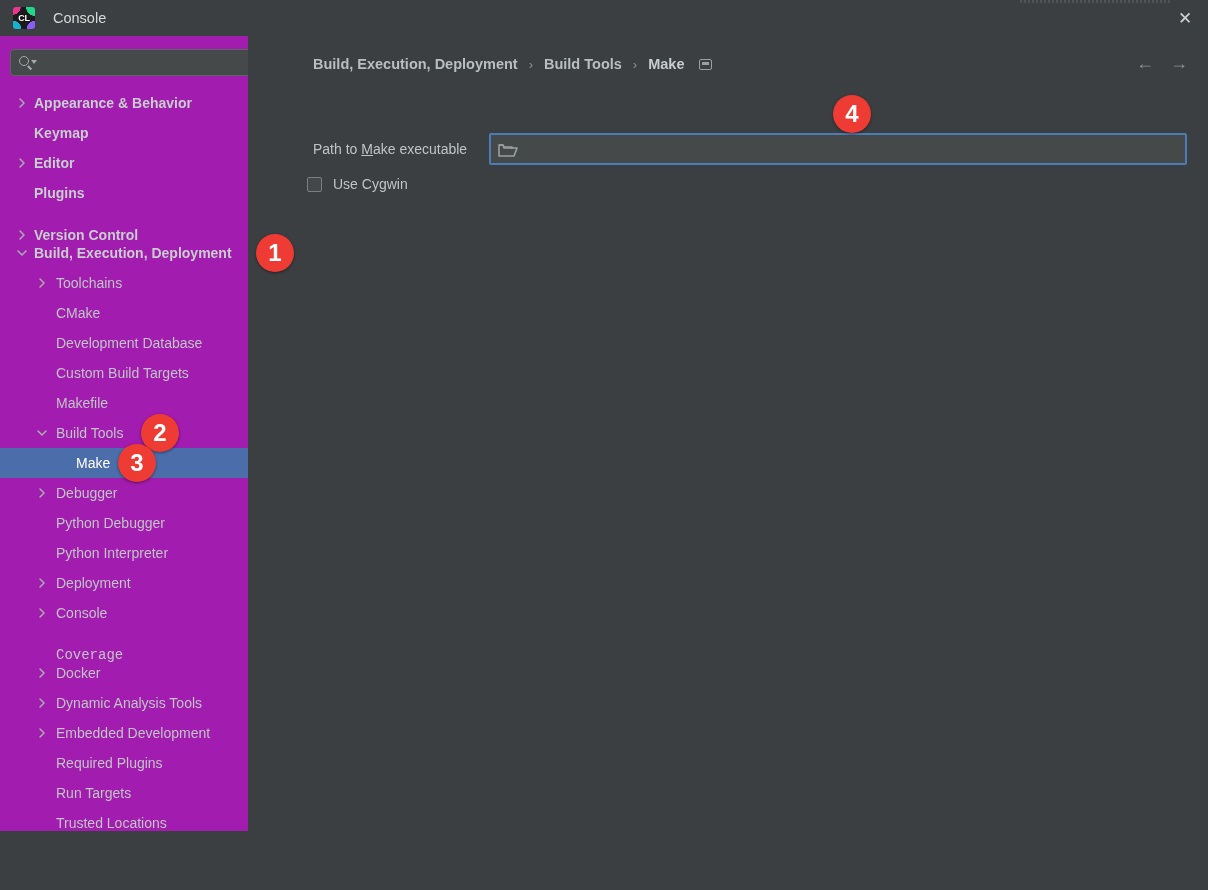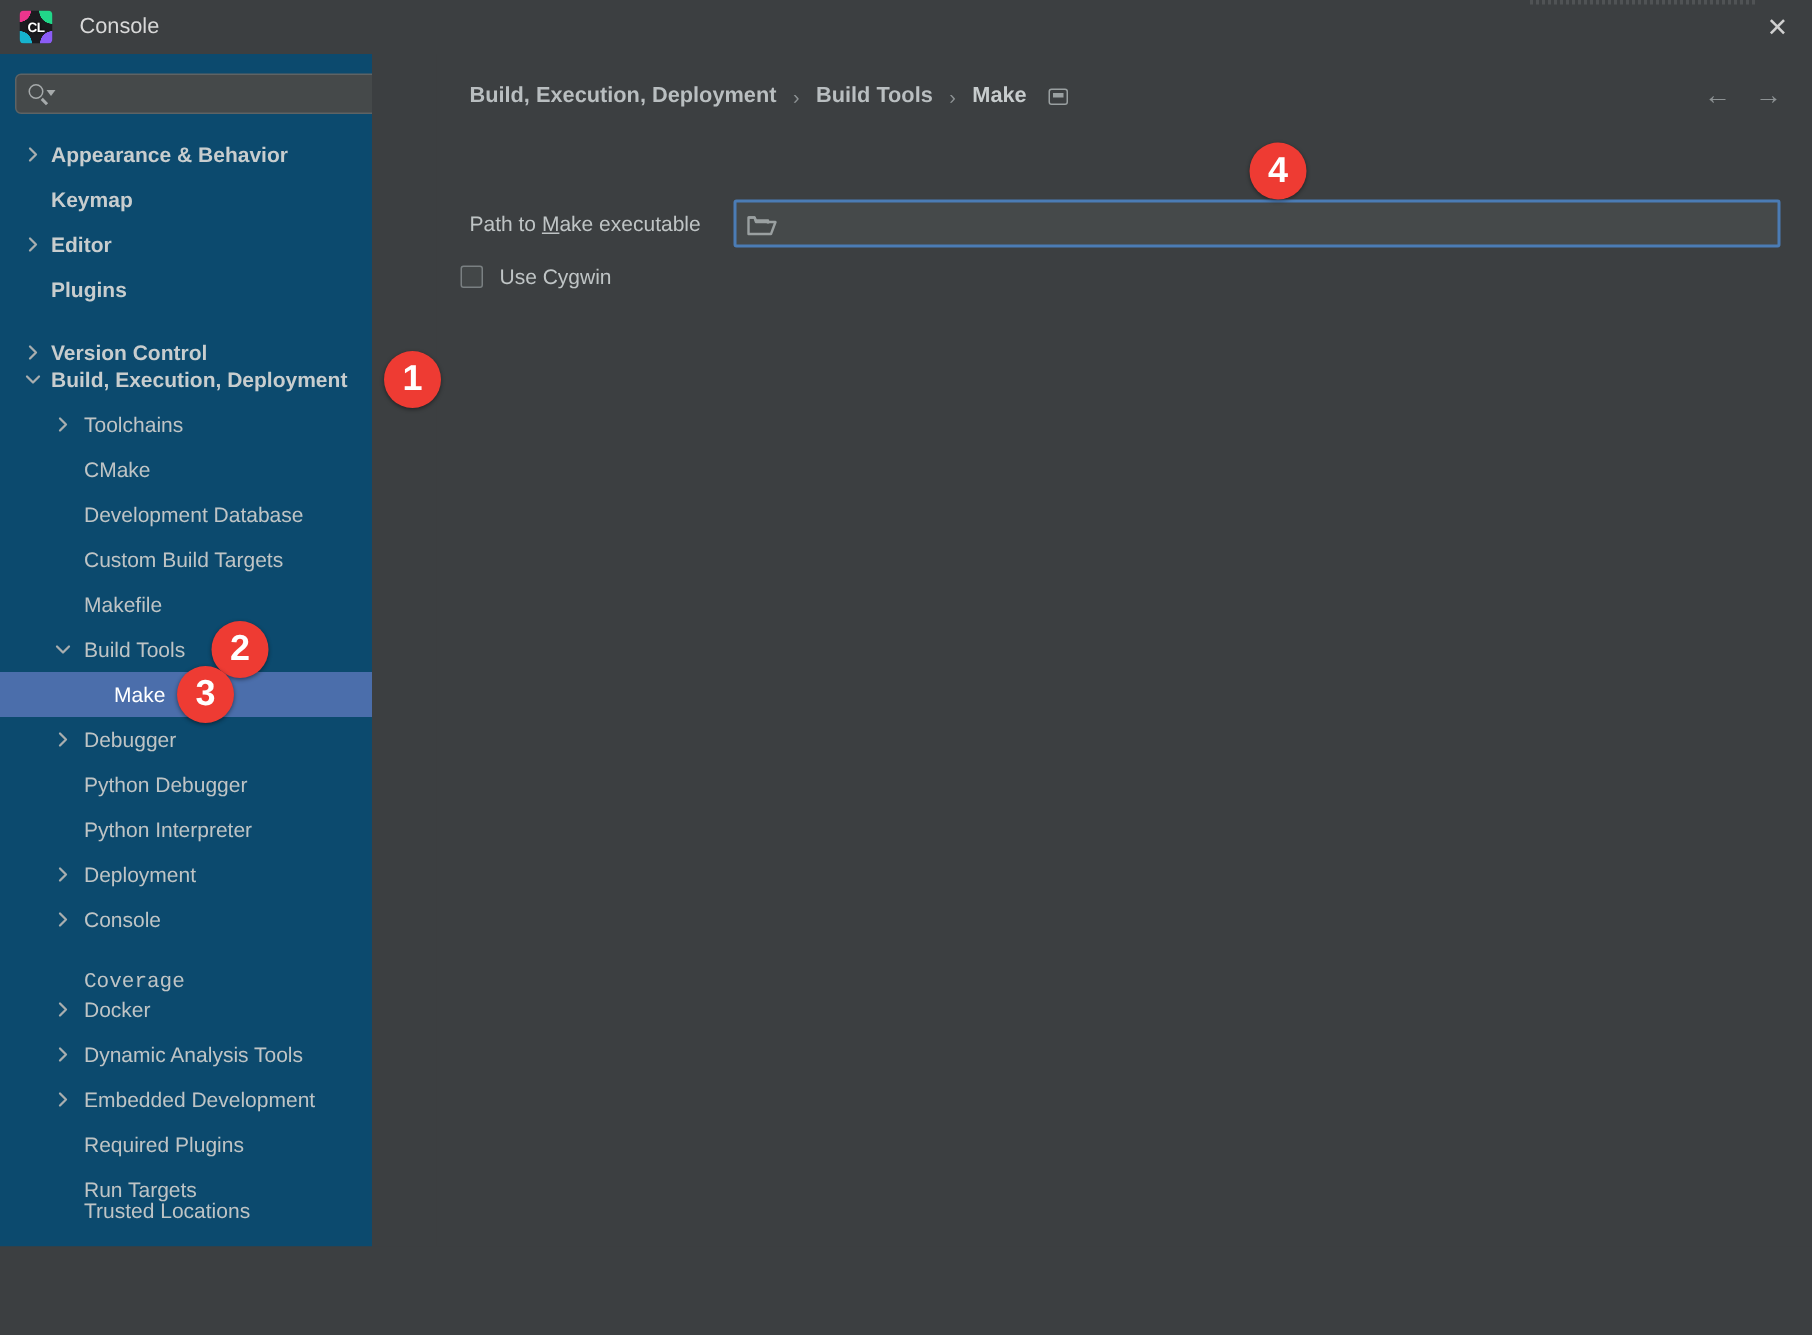--- a/index.html
+++ b/index.html
@@ -42,21 +42,21 @@
   }
   .topstripe {
     position: absolute; left: 1020px; top: 0; width: 150px; height: 3px;
     background: repeating-linear-gradient(90deg,#55585a 0 2px,#3c3f41 2px 4px);
     opacity: .8;
   }
 
   
   .sidebar {
     position: absolute; left: 0; top: 36px; width: 248px; height: 795px;
-    background: #0c4a6e; overflow: hidden;
+    background: #a21caf; overflow: hidden;
   }
   .search-wrap { position: absolute; left: 10px; top: 13px; width: 271px; height: 27px; }
   .search-box {
     width: 271px; height: 27px; background: #45494a;
     border: 1px solid #5e6364; border-radius: 4px;
     display: flex; align-items: center; padding-left: 8px;
   }
   .search-ico { width: 17px; height: 15px; position: relative; flex: none; }
   .search-ico .lens {
     position: absolute; left: 0; top: 1px; width: 10px; height: 10px;
@@ -356,21 +356,21 @@
         <span class="tlabel" style="left: 56px;">Embedded Development</span>
       </div>
       <div class="trow" style="top: 660px;">
         <span class="tlabel" style="left: 56px;">Required Plugins</span>
         <span class="proj-ico"></span>
       </div>
       <div class="trow" style="top: 690px;">
         <span class="tlabel" style="left: 56px;">Run Targets</span>
         <span class="proj-ico"></span>
       </div>
-      <div class="trow" style="top: 704px;">
+      <div class="trow" style="top: 720px;">
         <span class="tlabel" style="left: 56px;">Trusted Locations</span>
       </div>
     </div>
 
   <div class="sb-track"></div>
   <div class="sb-thumb"></div>
 </div>
 
 <div class="content">
   <div class="breadcrumb" id="breadcrumb">

